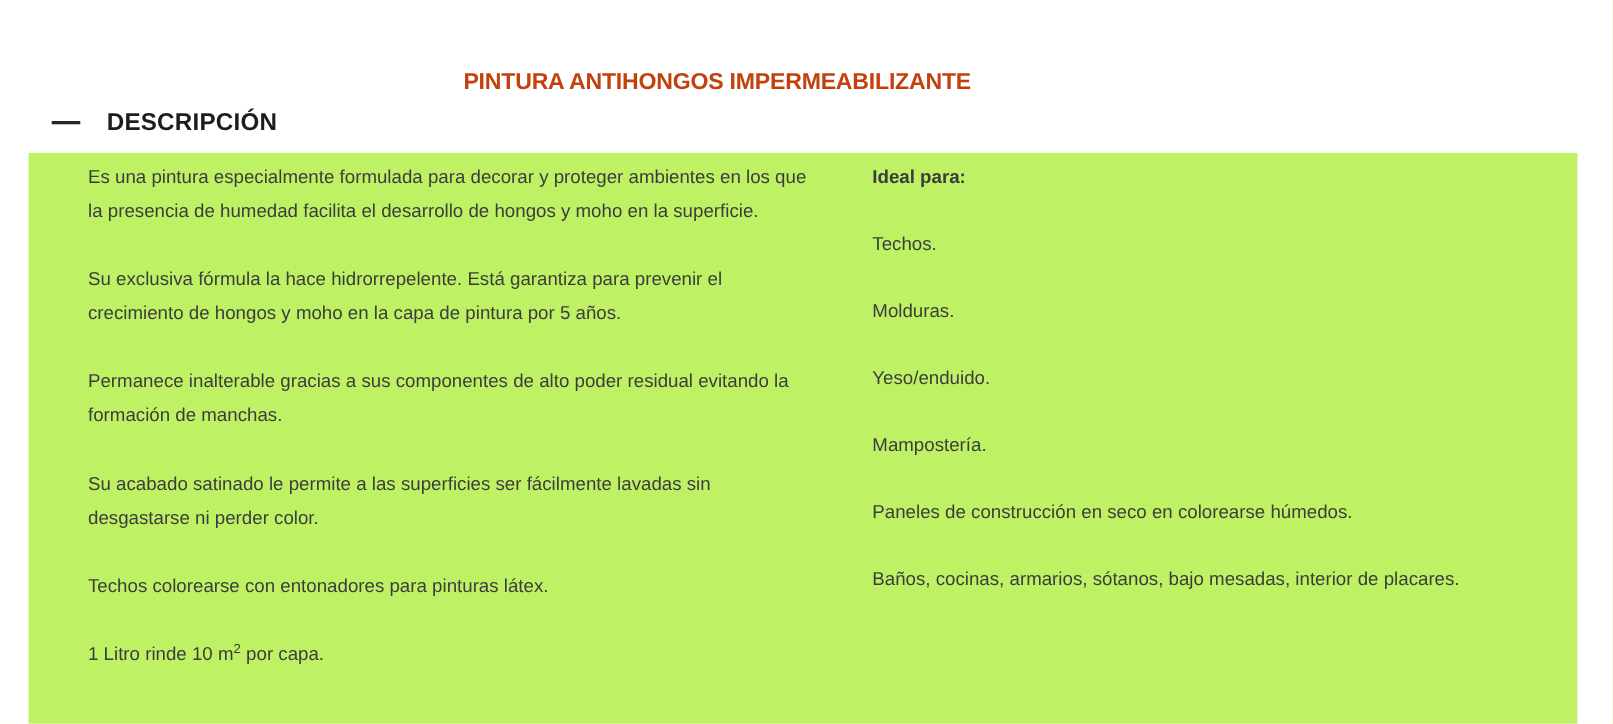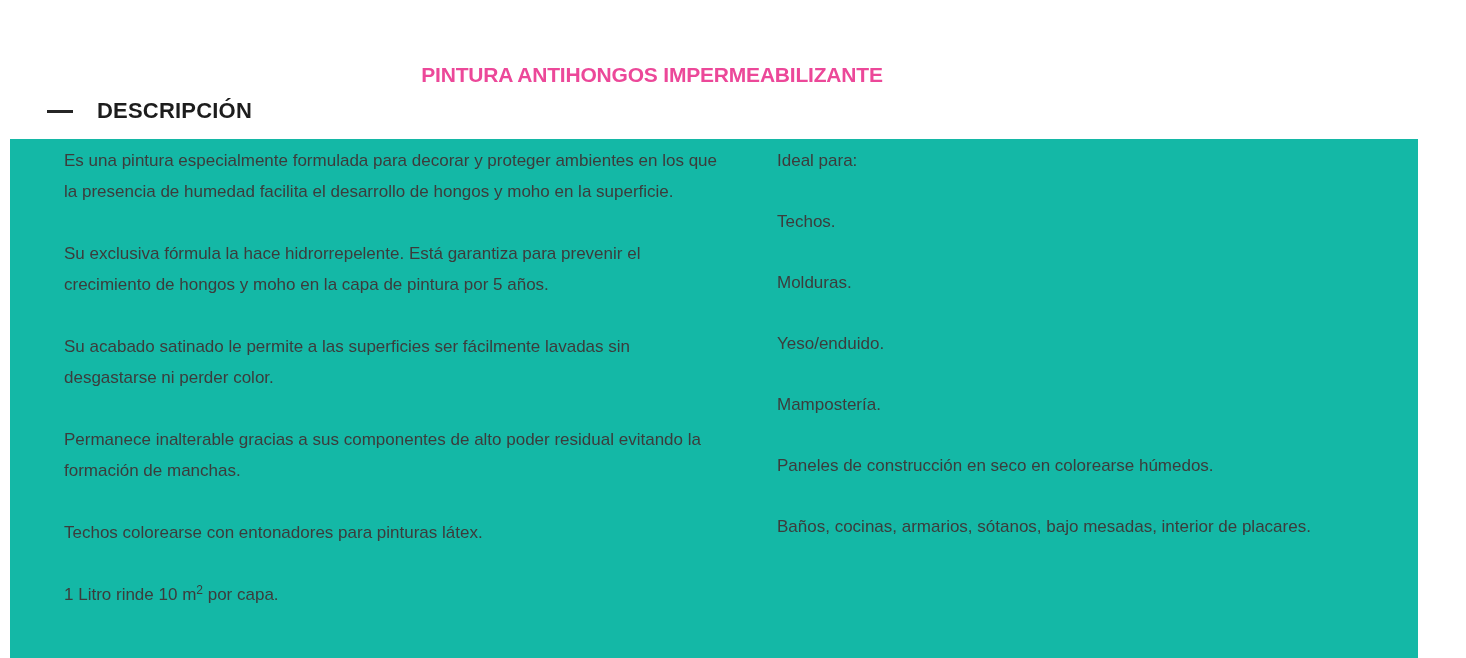--- a/index.html
+++ b/index.html
@@ -11,21 +11,21 @@
     position: relative;
   }
   .product-title {
     position: absolute;
     top: 63px; left: 652px;
     transform: translateX(-50%);
     white-space: nowrap;
     font-size: 21px;
     font-weight: 700;
     letter-spacing: -0.2px;
-    color: #ec4899;
+    color: #c2410c;
   }
   .accordion-header {
     position: absolute;
     top: 98px; left: 47px;
     display: flex;
     align-items: center;
     cursor: pointer;
   }
   .dash {
     display: inline-block;
@@ -34,64 +34,64 @@
     margin-right: 24px;
   }
   .accordion-title {
     font-size: 22px;
     font-weight: 700;
     letter-spacing: 0.2px;
     color: #1d1d1d;
   }
   .panel {
     position: absolute;
-    left: 10px; top: 139px;
+    left: 26px; top: 139px;
     width: 1408px; height: 519px;
-    background: #14b8a6;
+    background: #bef264;
     display: flex;
     padding: 6px 0 0 54px;
   }
   .panel p {
     font-size: 17px;
     line-height: 31px;
     color: #3c3c3c;
   }
   .col-left {
     width: 656px;
     flex-shrink: 0;
   }
   .col-left p { margin: 0 0 31px 0; }
   .col-right {
     margin-left: 57px;
     width: 620px;
   }
   .col-right p { margin: 0 0 30px 0; }
-  .ideal-heading { font-weight: 400; color: #242424; }
+  .ideal-heading { font-weight: 700; color: #242424; }
   .yield sup {
     font-size: 12px;
     line-height: 0;
     vertical-align: 6px;
   }
 </style>
 </head>
 <body>
 
 <h1 class="product-title">PINTURA ANTIHONGOS IMPERMEABILIZANTE</h1>
 
 <div class="accordion-header">
   <span class="dash"></span>
   <span class="accordion-title">DESCRIPCIÓN</span>
 </div>
 
 <div class="panel">
   <div class="col-left">
     <p>Es una pintura especialmente formulada para decorar y proteger ambientes en los que la presencia de humedad facilita el desarrollo de hongos y moho en la superficie.</p>
     <p>Su exclusiva fórmula la hace hidrorrepelente. Está garantiza para prevenir el crecimiento de hongos y moho en la capa de pintura por 5 años.</p>
+    <p>Permanece inalterable gracias a sus componentes de alto poder residual evitando la formación de manchas.</p>
     <p>Su acabado satinado le permite a las superficies ser fácilmente lavadas sin desgastarse ni perder color.</p>
-    <p>Permanece inalterable gracias a sus componentes de alto poder residual evitando la formación de manchas.</p>
     <p>Techos colorearse con entonadores para pinturas látex.</p>
     <p class="yield"><span>1 Litro rinde 10 m</span><sup>2</sup><span> por capa.</span></p>
   </div>
   <div class="col-right">
     <p class="ideal-heading">Ideal para:</p>
     <p>Techos.</p>
     <p>Molduras.</p>
     <p>Yeso/enduido.</p>
     <p>Mampostería.</p>
     <p>Paneles de construcción en seco en colorearse húmedos.</p>

